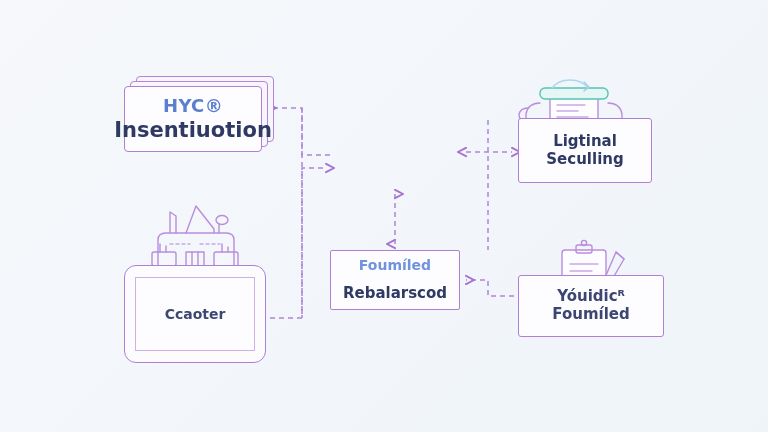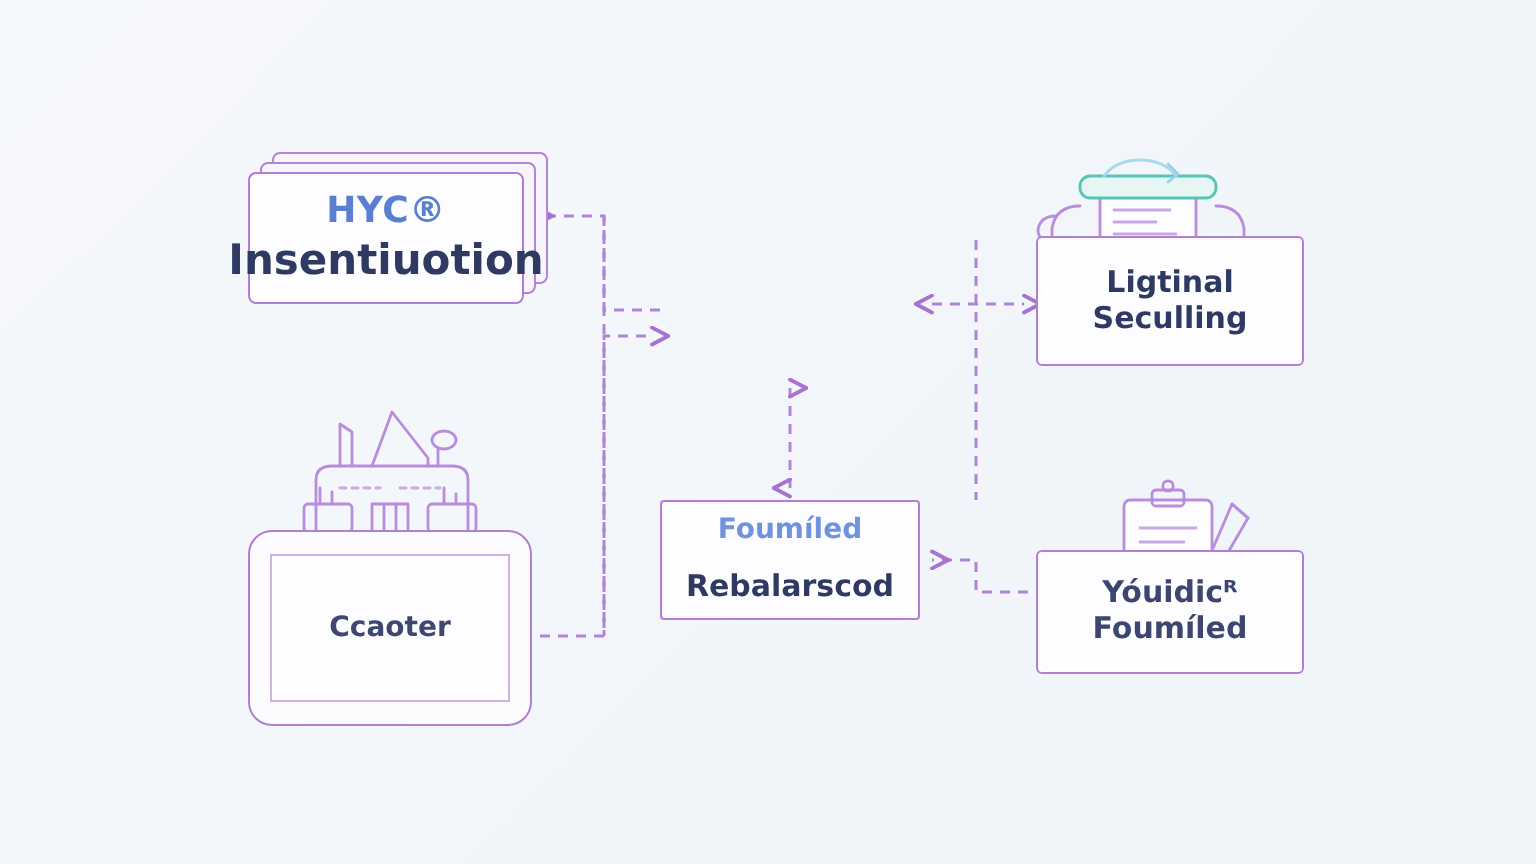--- a/index.html
+++ b/index.html
@@ -90,21 +90,21 @@
 
   #node-middle {
     left: 330px; top: 250px; width: 130px; height: 60px;
     border-radius: 2px;
     border-color: #b07fd4;
   }
   #node-middle .l1 { color: #6f93dd; font-size: 14px; font-weight: 700; }
   #node-middle .l2 { color: #2f3a63; font-size: 15px; font-weight: 600; margin-top: 12px; }
 
   #node-right-bottom {
-    left: 518px; top: 275px; width: 134px; height: 62px;
+    left: 518px; top: 275px; width: 146px; height: 62px;
     border-radius: 3px;
     border-color: #b07fd4;
   }
   #node-right-bottom .l1,
   #node-right-bottom .l2 { color: #3c4670; font-size: 15px; font-weight: 600; }
 
   #node-bottom-left {
     left: 124px; top: 265px; width: 142px; height: 98px;
     border-radius: 12px;
     border-color: #b07fd4;

